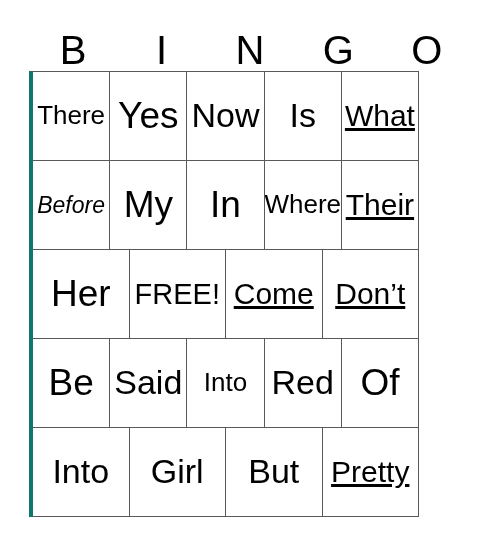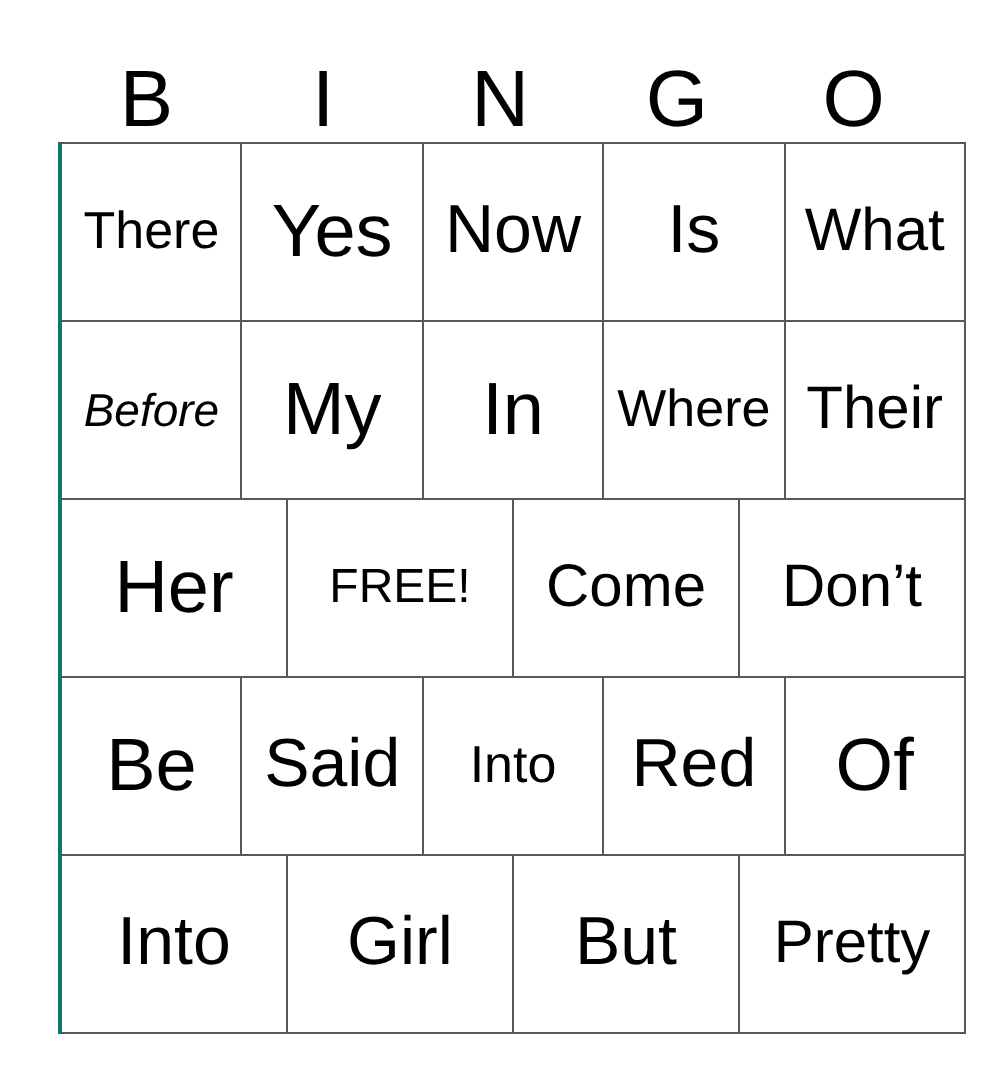--- a/index.html
+++ b/index.html
@@ -34,23 +34,23 @@
     text-align: center;
     font-size: 40px;
     line-height: 42px;
     font-weight: 400;
     color: #000000;
     letter-spacing: 0px;
   }
 
   
   .grid {
-    width: 454px;
+    width: 390px;
     border-top: 1px solid #595959;
-    border-left: 2px solid #0f766e;
+    border-left: 4px solid #0f766e;
     box-sizing: border-box;
   }
   .grid-row {
     display: flex;
     width: 100%;
   }
   .cell {
     flex: 1 1 0;
     height: 89px;
     box-sizing: border-box;
@@ -67,24 +67,24 @@
     text-align: center;
     line-height: 1.05;
     white-space: nowrap;
     color: #000000;
     padding: 0 1px;
   }
 
   
   .s-xl  { font-size: 37px; }
   .s-lg  { font-size: 34px; }
-  .s-md  { font-size: 30px; }
+  .s-md  { font-size: 30px; text-decoration: underline; }
   .s-sm  { font-size: 26px; }
   .s-xs  { font-size: 23px; font-style: italic; }
-  .s-free{ font-size: 24px; letter-spacing: 0px; }
+  .s-free{ font-size: 29px; letter-spacing: 0px; }
 </style>
 </head>
 <body>
 
 <div id="bingo-card">
 
   <div class="header-row">
     <div class="header-cell">B</div>
     <div class="header-cell">I</div>
     <div class="header-cell">N</div>

